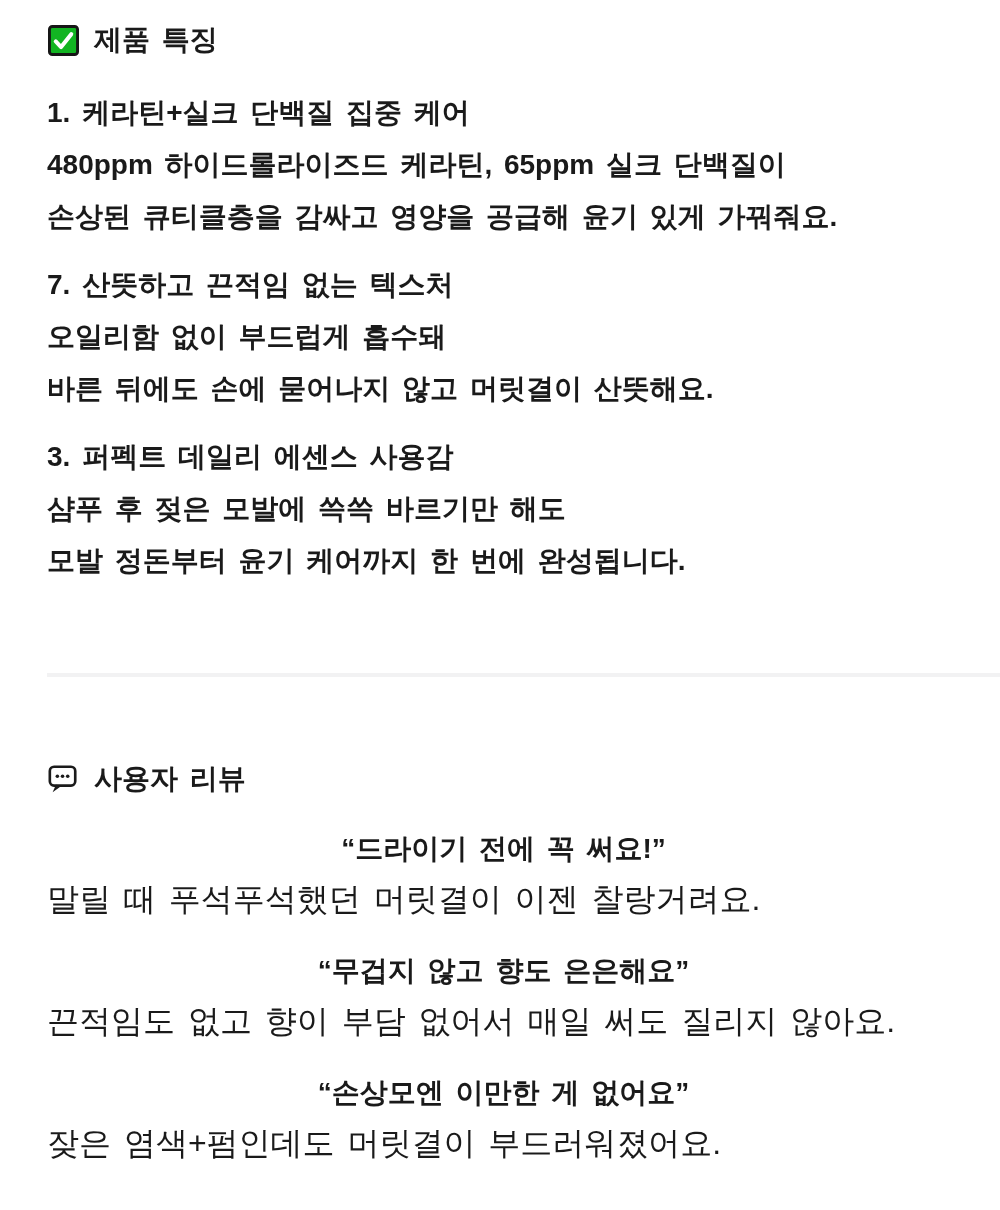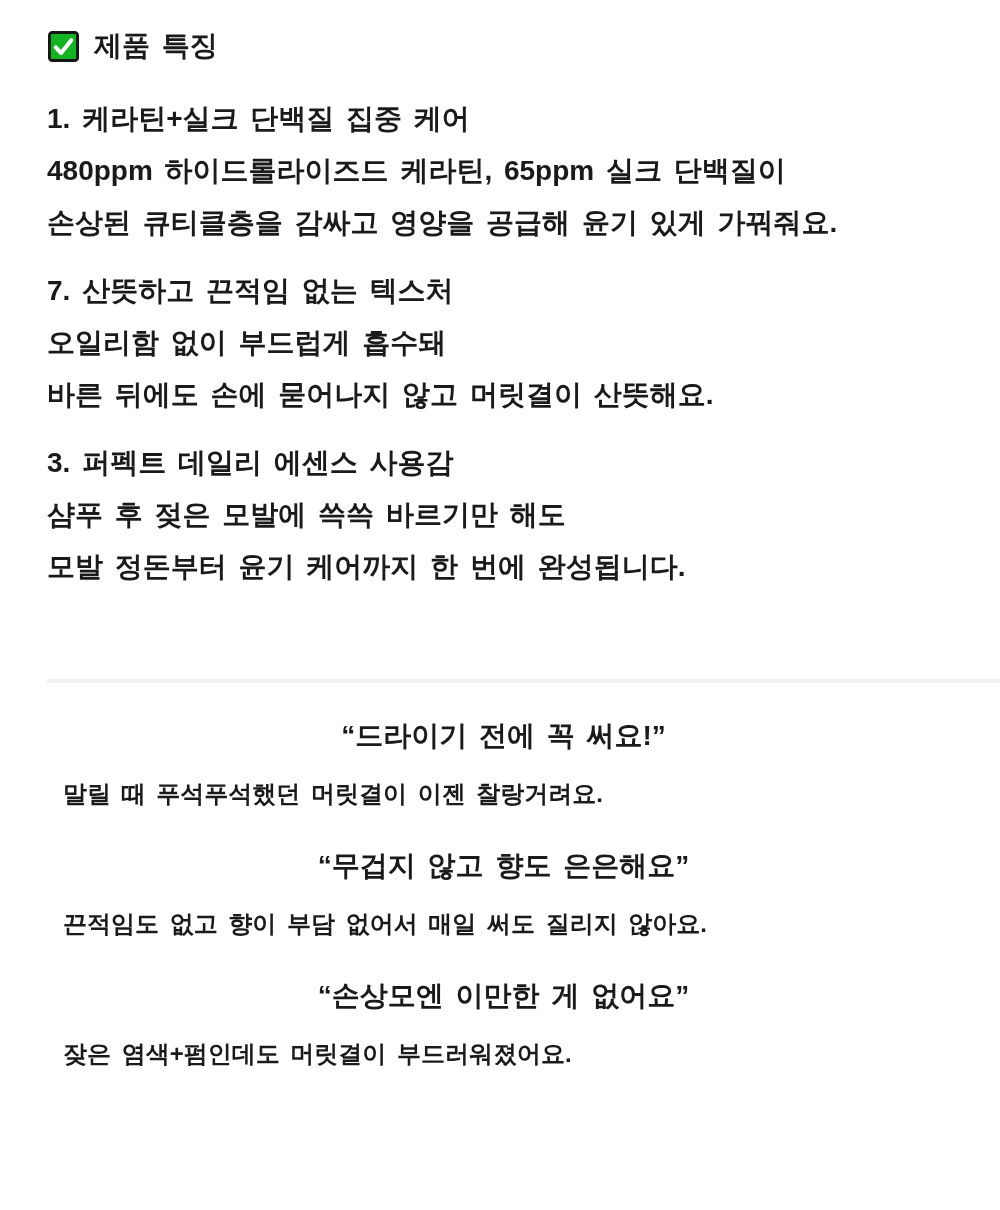--- a/index.html
+++ b/index.html
@@ -9,21 +9,21 @@
   }
   body {
     width: 1000px;
     height: 1210px;
     overflow: hidden;
     font-family: "Liberation Sans", "DejaVu Sans", sans-serif;
     color: #1a1a1a;
     -webkit-font-smoothing: antialiased;
   }
   .content {
-    padding: 29px 40px 0 47px;
+    padding: 23px 40px 0 47px;
     word-spacing: 4px;
   }
 
   
   .section-header {
     display: flex;
     align-items: center;
     gap: 15px;
     height: 34px;
   }
@@ -73,23 +73,23 @@
   .review.first { margin-top: 37px; }
   .review h4 {
     margin: 0 0 8px 0;
     font-size: 28px;
     font-weight: 700;
     line-height: 32px;
     white-space: nowrap;
     text-align: center;
   }
   .review p {
-    margin: 16px;
-    font-size: 24px;
-    font-weight: 700;
+    margin: 0;
+    font-size: 32px;
+    font-weight: 400;
     line-height: 52px;
     white-space: nowrap;
   }
 </style>
 </head>
 <body>
 
 <div class="content">
 
   <div>
@@ -118,20 +118,32 @@
     <div class="group">
       <h3>3. 퍼펙트 데일리 에센스 사용감</h3>
       <p>샴푸 후 젖은 모발에 쓱쓱 바르기만 해도</p>
       <p>모발 정돈부터 윤기 케어까지 한 번에 완성됩니다.</p>
     </div>
   </div>
 
   <div class="divider"></div>
 
   <div>
+    <div class="section-header reviews-header">
+      <span class="icon-box">
+        <svg width="32" height="34" viewBox="0 0 34 36" aria-hidden="true">
+          <rect x="3" y="5" width="27" height="20" rx="4.5" fill="#ffffff" stroke="#1b1b1b" stroke-width="2.8"></rect>
+          <circle cx="11" cy="15" r="1.9" fill="#1b1b1b"></circle>
+          <circle cx="16.5" cy="15" r="1.9" fill="#1b1b1b"></circle>
+          <circle cx="22" cy="15" r="1.9" fill="#1b1b1b"></circle>
+          <path d="M9.5 24 L6 32 L16 24.8 Z" fill="#1b1b1b"></path>
+        </svg>
+      </span>
+      <span class="title">사용자 리뷰</span>
+    </div>
 
     <div class="review first">
       <h4>“드라이기 전에 꼭 써요!”</h4>
       <p>말릴 때 푸석푸석했던 머릿결이 이젠 찰랑거려요.</p>
     </div>
 
     <div class="review">
       <h4>“무겁지 않고 향도 은은해요”</h4>
       <p>끈적임도 없고 향이 부담 없어서 매일 써도 질리지 않아요.</p>
     </div>

